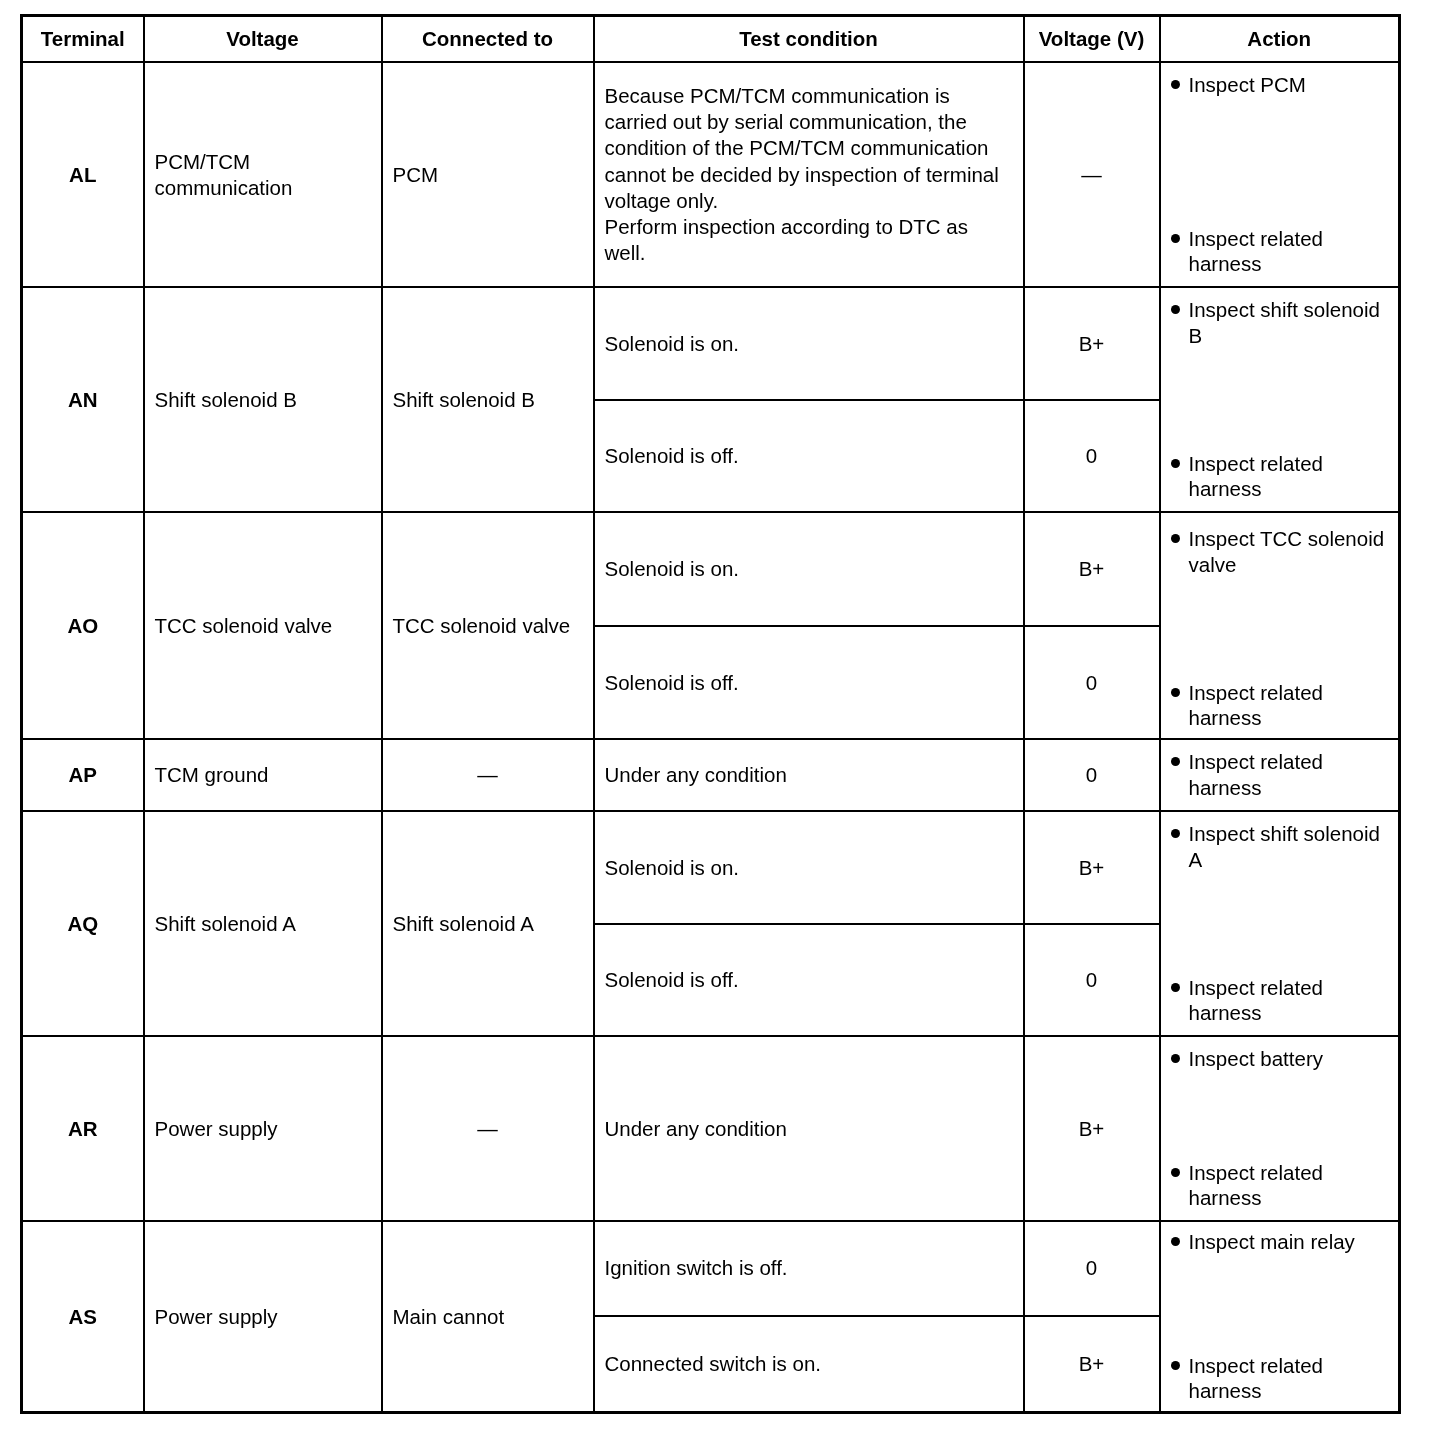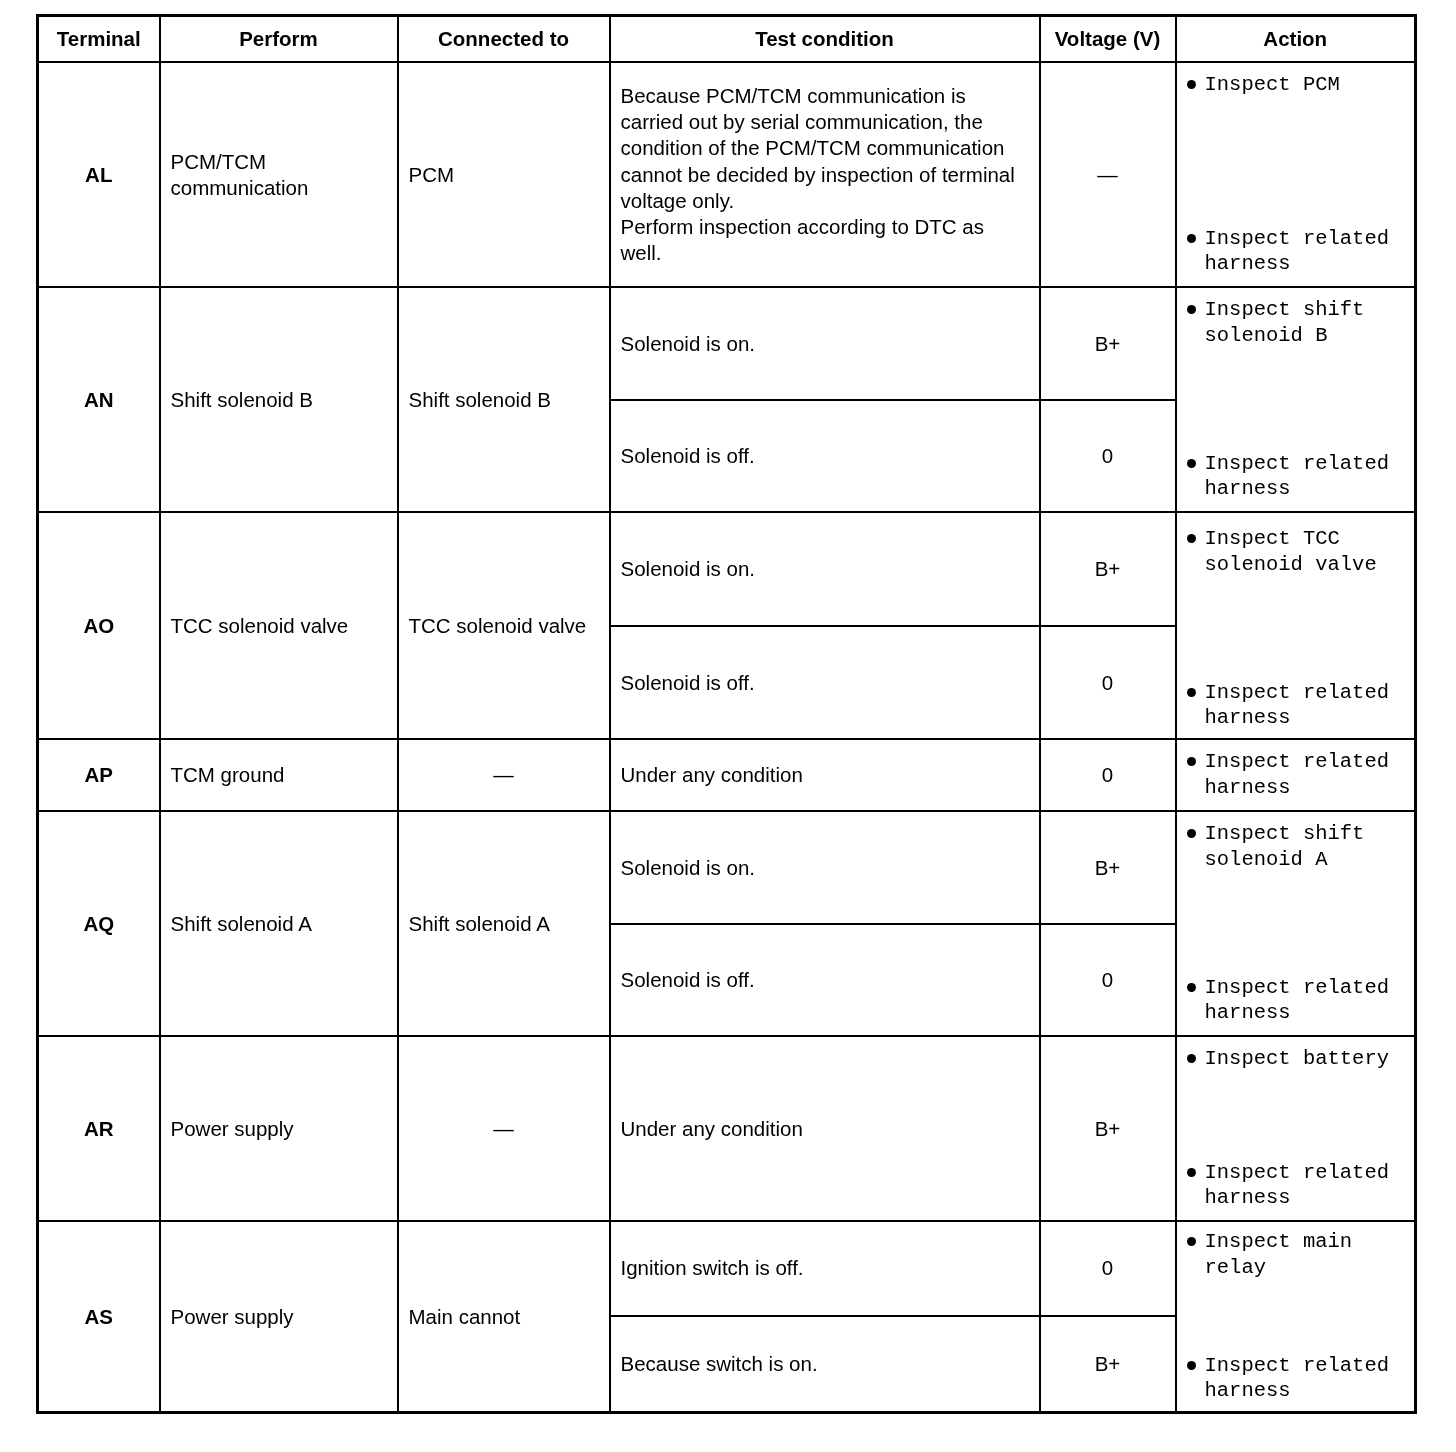--- a/index.html
+++ b/index.html
@@ -12,21 +12,21 @@
     height: 1452px;
     font-family: "Liberation Sans", sans-serif;
     color: #000000;
     overflow: hidden;
   }
   .page {
     position: relative;
     width: 1160px;
     height: 1452px;
     box-sizing: border-box;
-    padding: 14px 38px 30px 36px;
+    padding: 14px 38px 30px 20px;
   }
   table.spec {
     border-collapse: collapse;
     width: 1378px;
     table-layout: fixed;
     border: 3px solid #000;
   }
   table.spec col.c-term    { width: 122px; }
   table.spec col.c-signal  { width: 238px; }
   table.spec col.c-conn    { width: 212px; }
@@ -81,21 +81,20 @@
     justify-content: space-between;
     height: 100%;
     min-height: 100%;
   }
   .act-item {
     display: flex;
     align-items: flex-start;
     gap: 9px;
     font-size: 20.5px;
     line-height: 1.26;
-    font-family: Liberation Mono, monospace;
   }
   .bullet {
     flex: 0 0 auto;
     width: 9px;
     height: 9px;
     border-radius: 50%;
     background: #000;
     margin-top: 8px;
   }
   .act-text {
@@ -122,21 +121,21 @@
       <col class="c-term">
         <col class="c-signal">
         <col class="c-conn">
       <col class="c-cond">
         <col class="c-volt">
         <col class="c-action">
     </colgroup>
     <thead>
       <tr>
         <th>Terminal</th>
-        <th>Perform</th>
+        <th>Voltage</th>
         <th>Connected to</th>
         <th>Test condition</th>
         <th>Voltage (V)</th>
         <th>Action</th>
       </tr>
     </thead>
     <tbody>
 
       <tr style="height:225px;">
         <td class="term">AL</td>
@@ -280,19 +279,19 @@
               <span class="act-text">Inspect main relay</span>
             </div>
             <div class="act-item">
               <span class="bullet"></span>
               <span class="act-text">Inspect related harness</span>
             </div>
           </div>
         </td>
       </tr>
       <tr style="height:96px;">
-        <td class="cond">Because switch is on.</td>
+        <td class="cond">Connected switch is on.</td>
         <td class="volt">B+</td>
       </tr>
 
     </tbody>
   </table>
 </div>
 
 </body></html>

